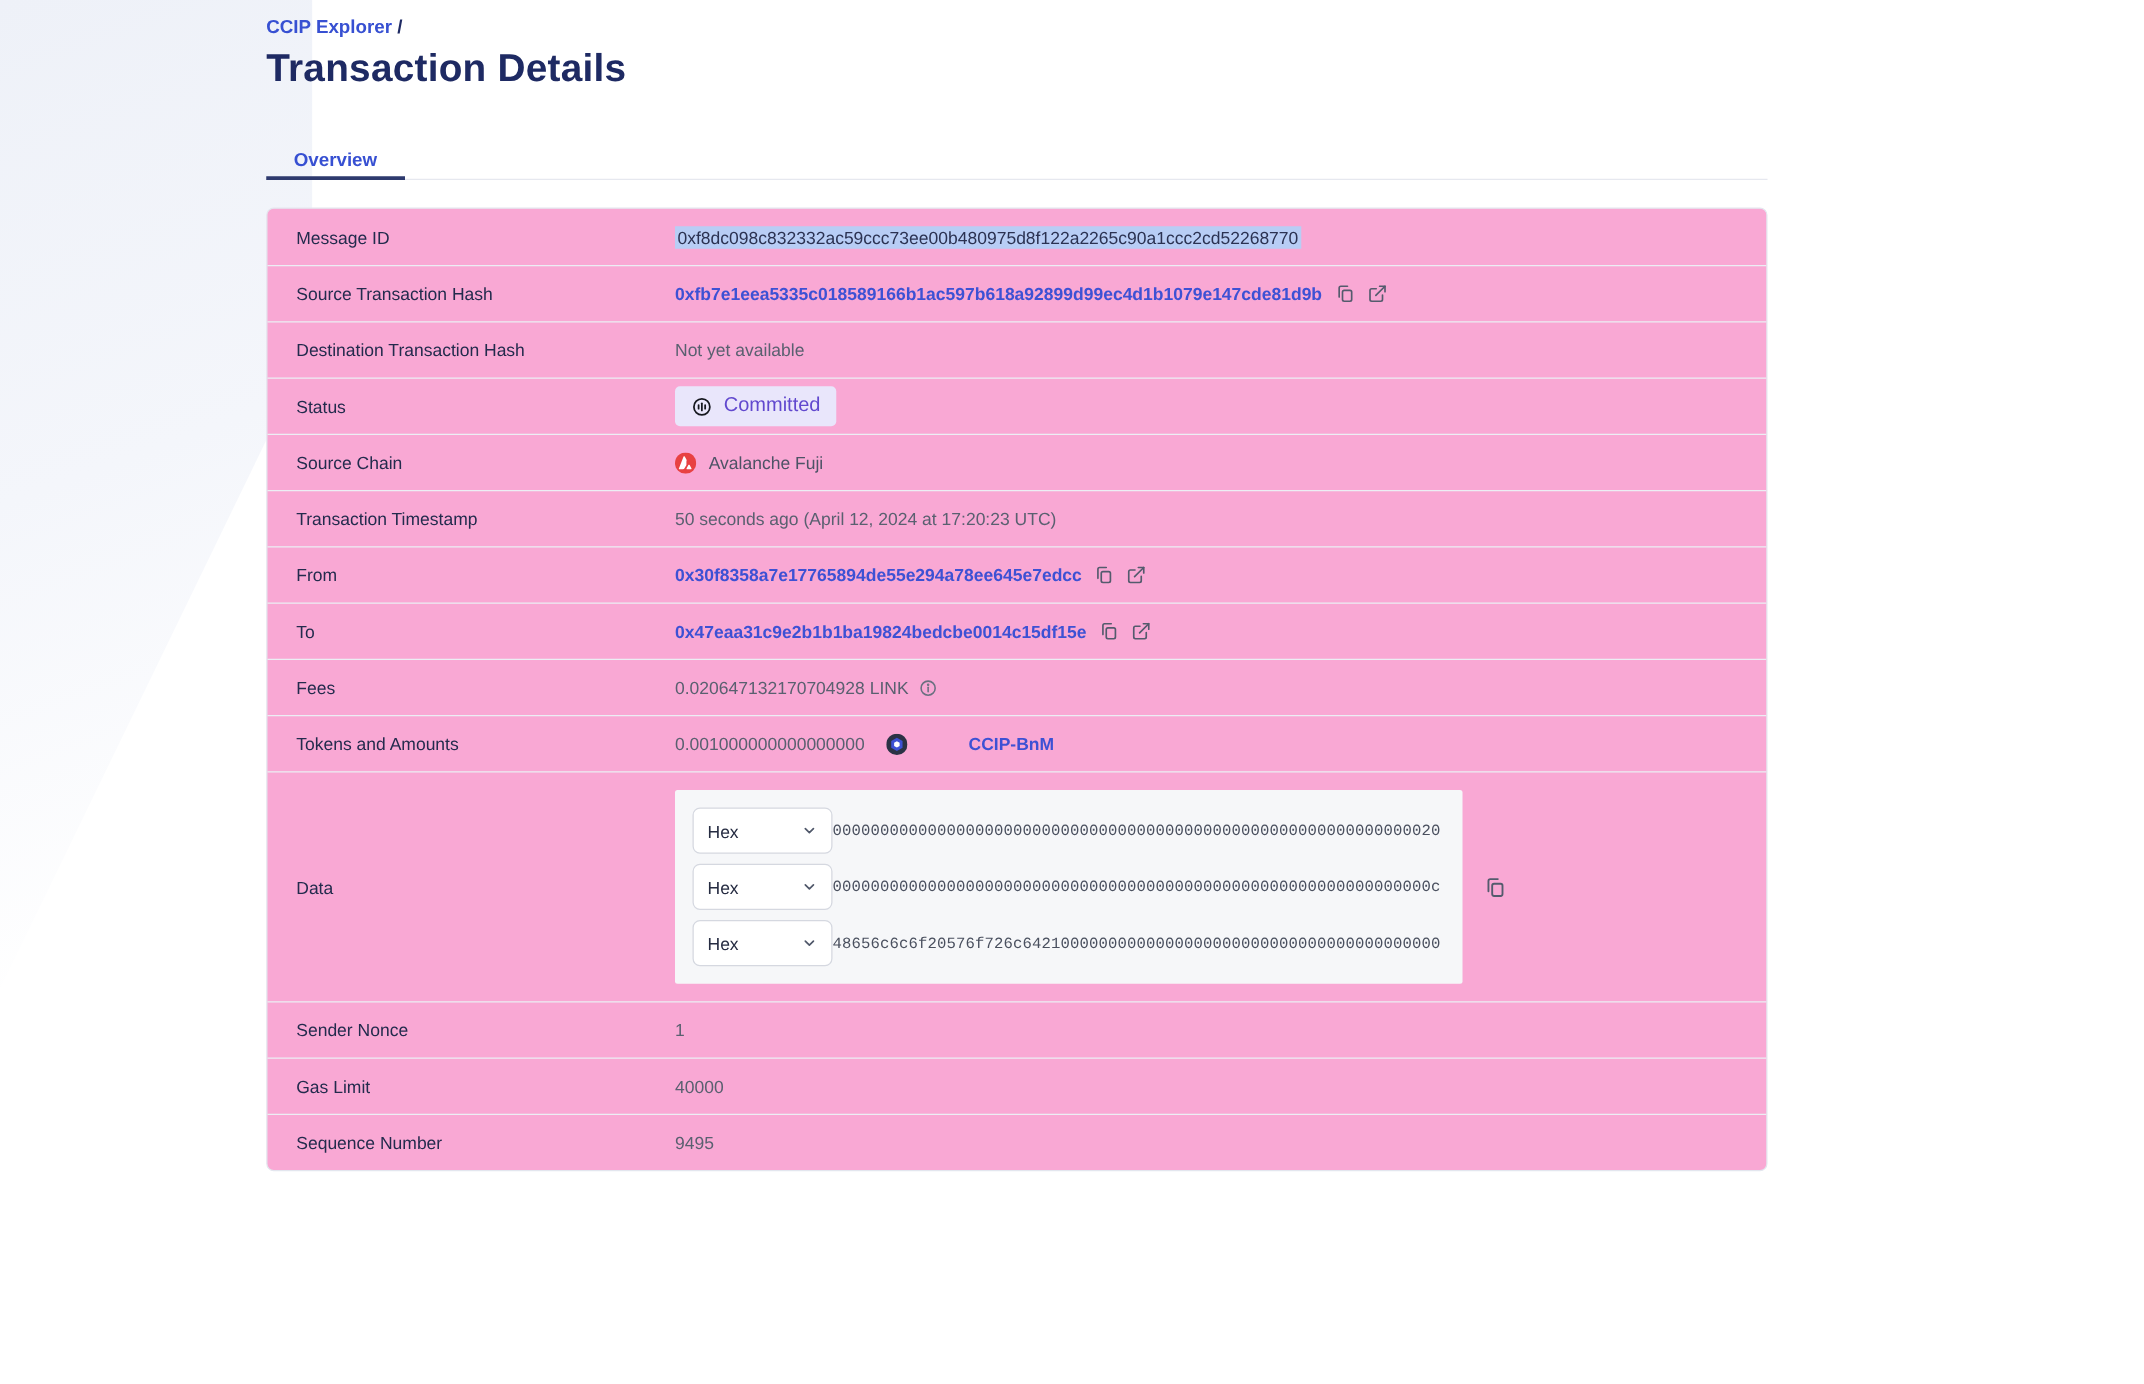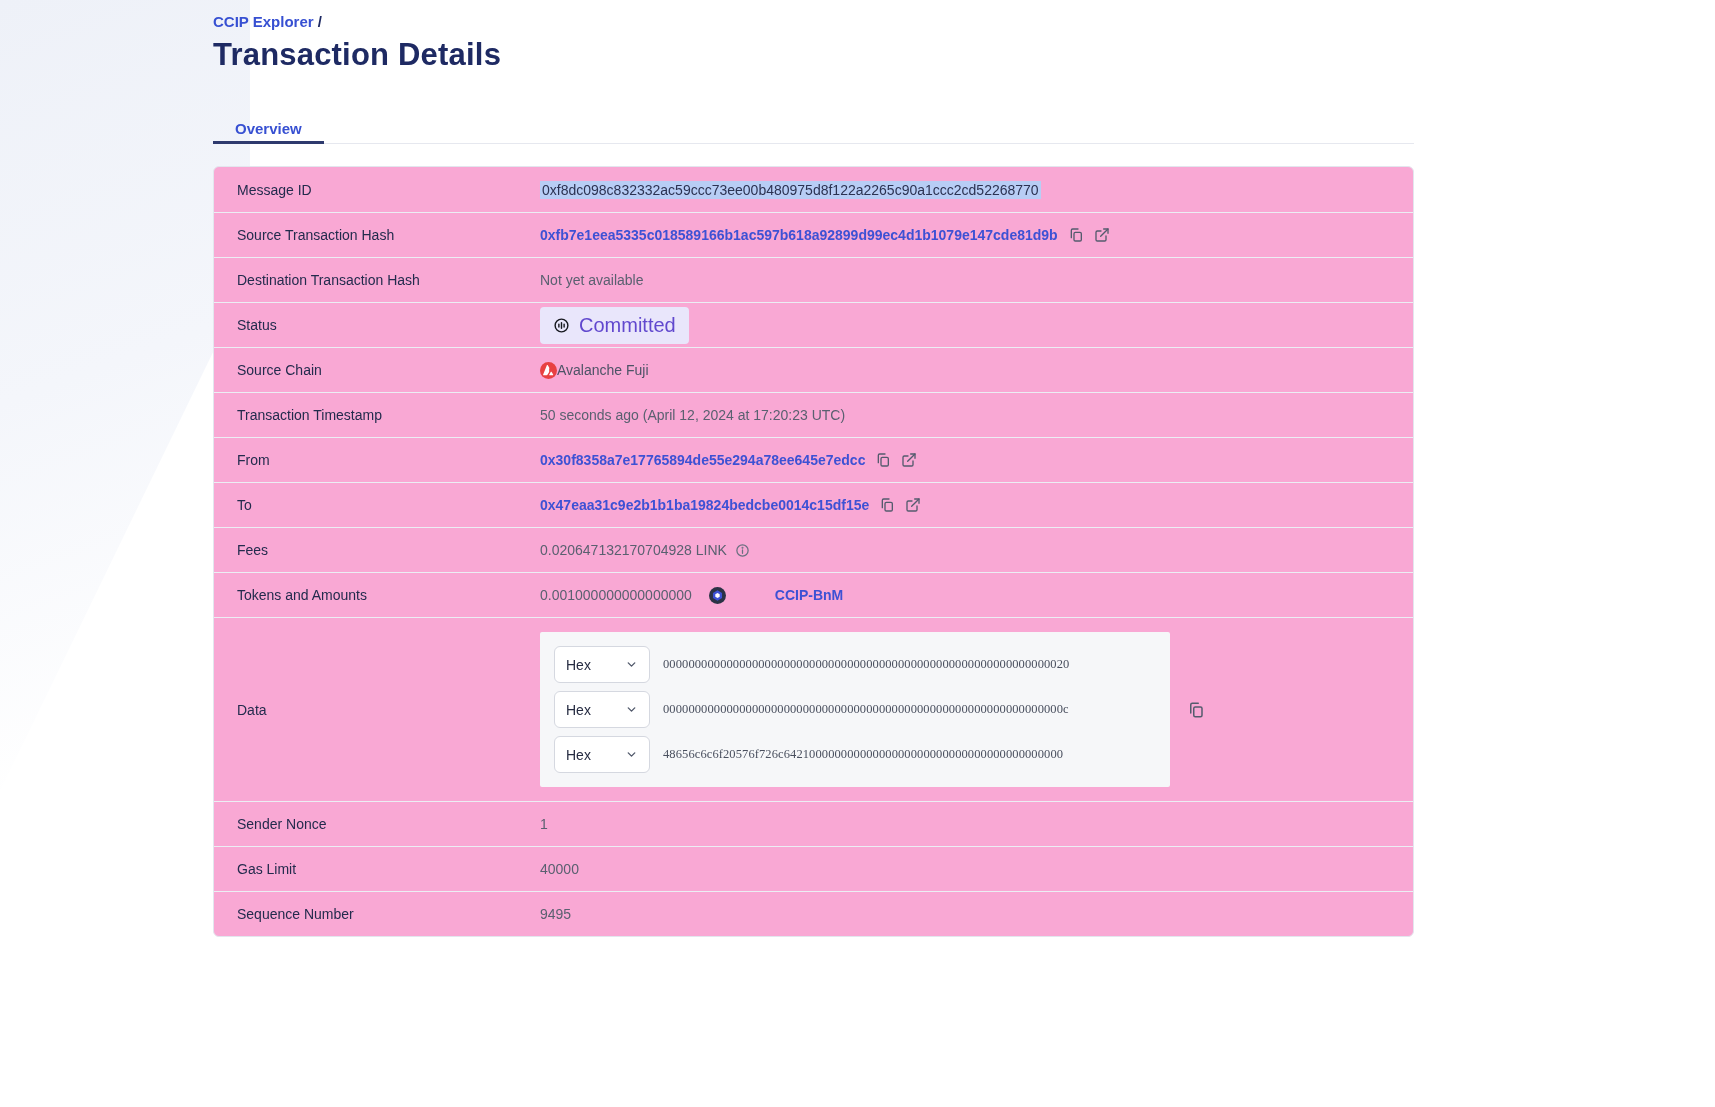--- a/index.html
+++ b/index.html
@@ -32,44 +32,44 @@
 
   .selected-text { background: #b8cdf5; color: #2b3252; padding: 1px 2px; font-size: 14px; }
 
   .hash-link { color: #3d51d4; font-weight: 600; text-decoration: none; cursor: pointer; }
   .icon-btn { display: inline-flex; align-items: center; justify-content: center;
     margin-left: 10px; color: #545b6d; cursor: pointer; background: none; border: none; padding: 0; }
   .icon-btn svg { width: 16px; height: 16px; }
   .muted { color: #5a6070; }
 
   .status-badge { display: inline-flex; align-items: center; gap: 9px; background: #e9e6fb;
-    border-radius: 4px; padding: 7px 13px; color: #6148ce; font-size: 20px; font-weight: 400; }
+    border-radius: 4px; padding: 7px 13px; color: #6148ce; font-size: 16px; font-weight: 400; }
   .status-badge svg { width: 17px; height: 17px; color: #16181f; }
 
-  .chain { display: inline-flex; align-items: center; color: #4d5366; }
+  .chain { display: inline-flex; align-items: center; gap: 10px; color: #4d5366; }
   .chain svg { width: 17px; height: 17px; }
   .eth-icon svg { width: 12px; height: 19px; }
 
   .info-icon { display: inline-flex; margin-left: 8px; color: #6a7080; }
   .info-icon svg { width: 15px; height: 15px; }
 
   .token-row { display: inline-flex; align-items: center; gap: 17px; }
   .token-icon svg { width: 17px; height: 17px; }
   .token-link { color: #3d51d4; font-weight: 600; cursor: pointer; text-decoration: none; margin-left: 32px; }
 
   .data-row { align-items: center; }
   .data-wrap { display: flex; align-items: center; }
   .data-box { width: 630px; background: #f6f7f9; border-radius: 2px; padding: 14px;
     display: flex; flex-direction: column; gap: 8px; margin: 14px 0; }
   .hex-line { display: flex; align-items: center; }
-  .hex-select { width: 96px; height: 37px; background: #fff; border: 1px solid #d5d8e0;
+  .hex-select { width: 112px; height: 37px; background: #fff; border: 1px solid #d5d8e0;
     border-radius: 6px; display: inline-flex; align-items: center; justify-content: space-between;
     padding: 0 11px; font-size: 14px; color: #262c42; font-weight: 400; cursor: pointer; flex: none; }
   .hex-select svg { width: 13px; height: 13px; }
-  .hex-text { margin-left: 13px; font-family: Liberation Serif, serif; font-size: 12.5px;
+  .hex-text { font-family: Liberation Mono, monospace; font-size: 12.5px;
     color: #4a505f; white-space: nowrap; letter-spacing: 0.1px; }
   .data-copy { margin-left: 17px; }
   .data-copy svg { width: 18px; height: 18px; }
 </style>
 </head>
 <body>
 
 <div class="bg-decoration"></div>
 
 <div class="content">

